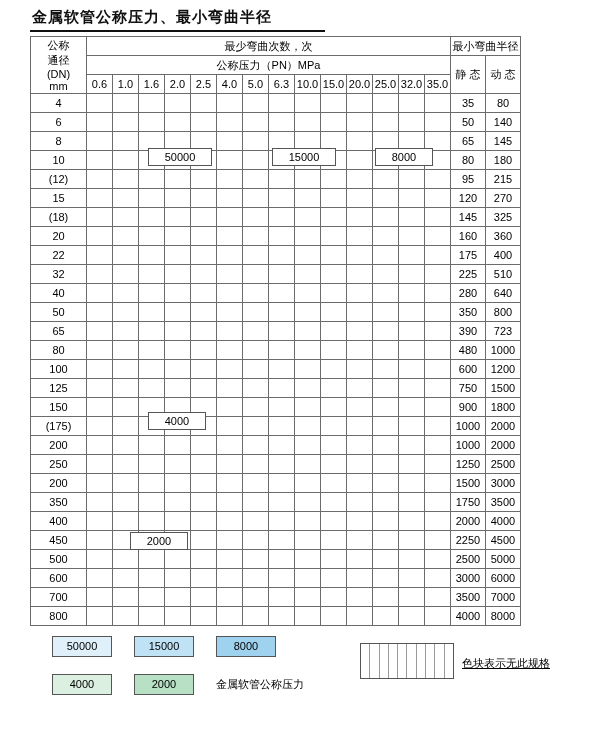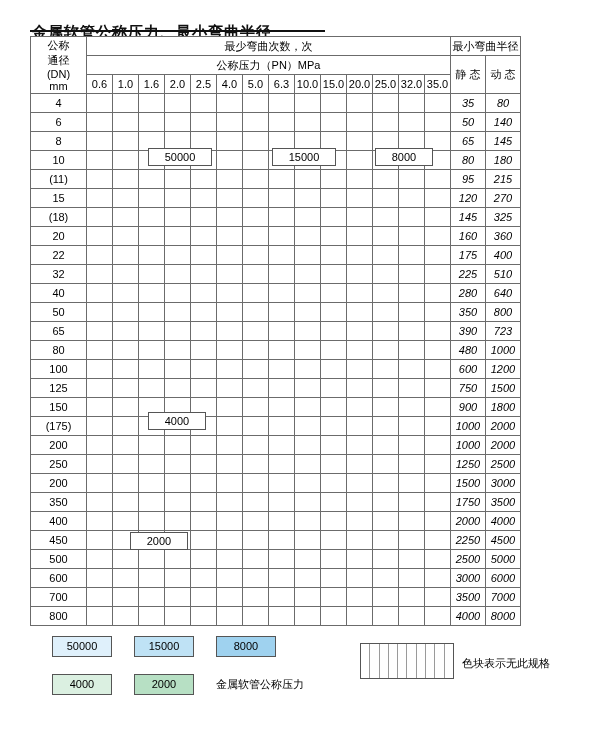--- a/index.html
+++ b/index.html
@@ -10,21 +10,20 @@
     font-size:11px;
     color:#000;
     position:relative;
     overflow:hidden;
   }
   #title{
     position:absolute;left:32px;top:8px;
     font-family:"Liberation Serif","DejaVu Serif",serif;
     font-weight:bold;font-size:15px;letter-spacing:1px;
     color:#111;
-    margin-top:15px;
   }
   #title-underline{
     position:absolute;left:30px;top:30px;width:295px;height:2px;background:#111;
   }
 
   
   table.maintable{
     position:absolute;left:30px;top:36px;
     border-collapse:collapse;
     table-layout:fixed;
@@ -38,21 +37,21 @@
     font-size:11px;
     height:18px;
     background:#fff;
   }
   .hdr{background:#dff0fb;}
   .hdr-left{background:#dff0fb;}
   .dn-col{width:56px;}
   .p-col{width:26px;}
   .r-col{width:35px;}
   td.dn{background:#dff0fb;height:17px;}
-  td.rad{background:#fff;height:17px;font-style:italic;}
+  td.rad{background:#fff;height:17px;}
 
   
   .fill-blue1{background:#9fd2ef;}
   .fill-blue2{background:#bfe2f5;}
   .fill-blue3{background:#d8eefa;}
   .fill-green1{background:#8fcca8;}
   .fill-green2{background:#b7e0c4;}
   .fill-green3{background:#dbf0e1;}
   .fill-none{background:#ffffff;}
 
@@ -225,21 +224,21 @@
         <td class="fill-blue1"></td>
         <td class="fill-blue1"></td>
         <td class="fill-blue1"></td>
         <td class="fill-blue1"></td>
         <td class="fill-blue1"></td>
         <td class="fill-blue1"></td>
         <td class="rad">80</td>
         <td class="rad">180</td>
       </tr>
       <tr>
-        <td class="dn">(11)</td>
+        <td class="dn">(12)</td>
         <td class="fill-blue3"></td>
         <td class="fill-blue3"></td>
         <td class="fill-blue3"></td>
         <td class="fill-blue3"></td>
         <td class="fill-blue3"></td>
         <td class="fill-blue2"></td>
         <td class="fill-blue2"></td>
         <td class="fill-blue2"></td>
         <td class="fill-blue1"></td>
         <td class="fill-blue1"></td>
@@ -712,14 +711,14 @@
       <i></i>
       <i></i>
       <i></i>
       <i></i>
       <i></i>
       <i></i>
       <i></i>
       <i></i>
       <i></i>
     </div>
-  <div class="lg-label" style="left:432px;top:20px;">色块表示无此规格</div>
+  <div class="lg-label" style="left:432px;top:20px;text-decoration:underline;">色块表示无此规格</div>
 </div>
 
 </body></html>

